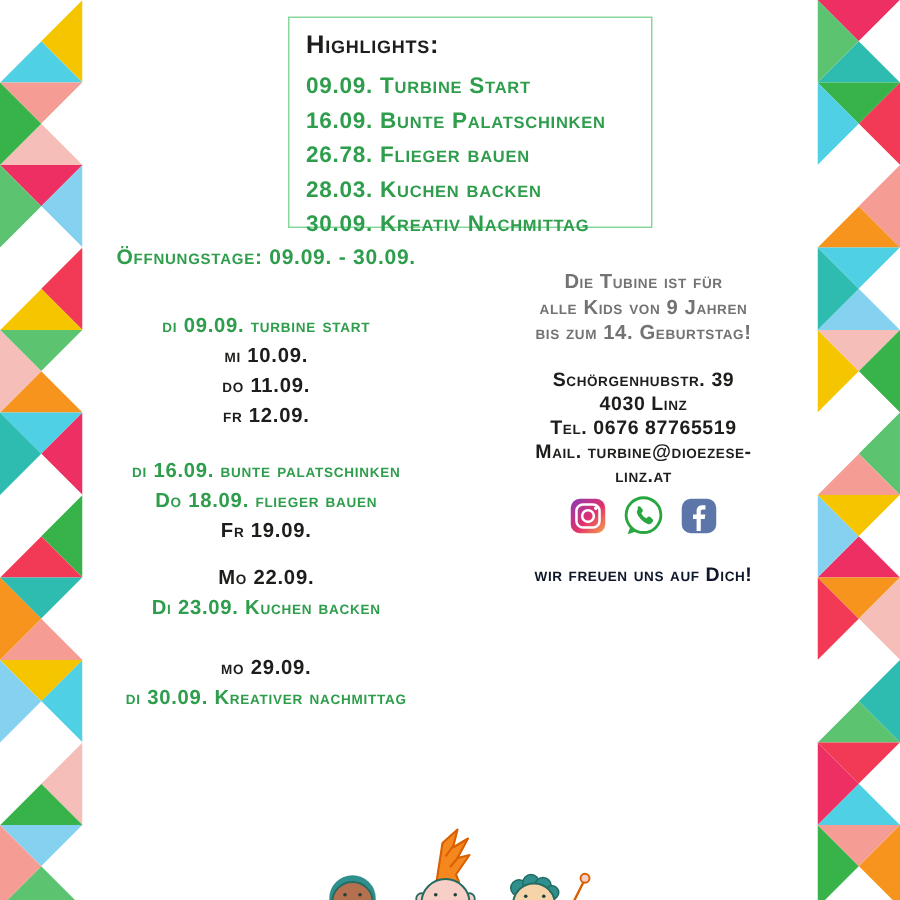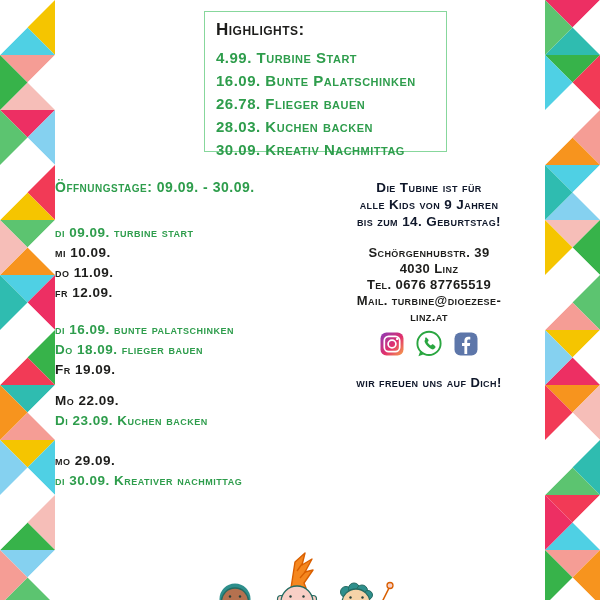--- a/index.html
+++ b/index.html
@@ -6,57 +6,57 @@
   body{
     width:600px;height:600px;position:relative;background:#ffffff;overflow:hidden;
     font-family:"Liberation Sans", sans-serif;
   }
   
   .strip{position:absolute;top:0;width:55px;height:600px;}
   #strip-left{left:0;}
   #strip-right{left:545px;}
   
   .highlights-box{
-    position:absolute;left:204px;top:11px;width:243px;height:141px;
+    position:absolute;left:192px;top:11px;width:243px;height:141px;
     border:1.5px solid #87d79c;box-sizing:border-box;
     padding:6px 8px 0 11px;background:#ffffff;
   }
   .hl-title{
     font-variant:small-caps;font-weight:bold;font-size:17px;line-height:24px;
     color:#1d1d1b;letter-spacing:.5px;
   }
   .hl-list{margin:4px 0 0 0;padding:0;list-style:none;}
   .hl-list li{
     font-variant:small-caps;font-weight:bold;font-size:15px;line-height:23px;
     color:#2e9d4c;letter-spacing:.5px;white-space:nowrap;
   }
   
   .left-col{
-    position:absolute;left:55px;top:178px;width:245px;text-align:left;
+    position:absolute;left:55px;top:162px;width:245px;text-align:center;
   }
   .sched-heading{
     font-variant:small-caps;font-weight:bold;font-size:14px;line-height:18px;
     color:#2e9d4c;letter-spacing:.5px;margin-bottom:27px;white-space:nowrap;
   }
   .sched-group{margin-top:0;}
   .sched-group:nth-of-type(2){margin-top:17px;}
   .sched-group:nth-of-type(3){margin-top:11px;}
   .sched-group:nth-of-type(4){margin-top:20px;}
   .sched-row{
     font-variant:small-caps;font-weight:bold;font-size:13.5px;line-height:20px;
     color:#1d1d1b;letter-spacing:.5px;white-space:nowrap;
   }
   .sched-row.green{color:#2e9d4c;}
   
   .right-col{
     position:absolute;left:348px;top:179px;width:162px;text-align:center;
   }
   .info-intro div{
     font-variant:small-caps;font-weight:bold;font-size:13.5px;line-height:17px;
-    color:#0f172a;letter-spacing:.4px;white-space:nowrap;
+    color:#737373;letter-spacing:.4px;white-space:nowrap;
   }
   .info-address{margin-top:15px;}
   .info-address div{
     font-variant:small-caps;font-weight:bold;font-size:13px;line-height:16px;
     color:#1d1d1b;letter-spacing:.4px;overflow-wrap:break-word;
   }
   .social-row{
     margin-top:5px;display:flex;justify-content:center;align-items:center;gap:11px;
   }
   .social-row a{display:block;line-height:0;}
@@ -164,21 +164,21 @@
       <polygon points="0,550 0,495 27.5,522.5" fill="#ed2f63"></polygon>
       <polygon points="0,550 55,550 27.5,577.5" fill="#f59d95"></polygon>
       <polygon points="55,550 55,605 27.5,577.5" fill="#f7941e"></polygon>
       <polygon points="55,605 0,605 27.5,577.5" fill="#ffffff"></polygon>
       <polygon points="0,605 0,550 27.5,577.5" fill="#37b34a"></polygon>
     </svg></div>
 
 <div class="highlights-box">
   <div class="hl-title">Highlights:</div>
   <ul class="hl-list" id="hl-list">
-      <li>4.99. Turbine Start</li>
+      <li>09.09. Turbine Start</li>
       <li>16.09. Bunte Palatschinken</li>
       <li>26.78. Flieger bauen</li>
       <li>28.03. Kuchen backen</li>
       <li>30.09. Kreativ Nachmittag</li>
     </ul>
 </div>
 
 <div class="left-col">
   <div class="sched-heading">Öffnungstage: 09.09. - 30.09.</div>
   <div id="sched-groups">

